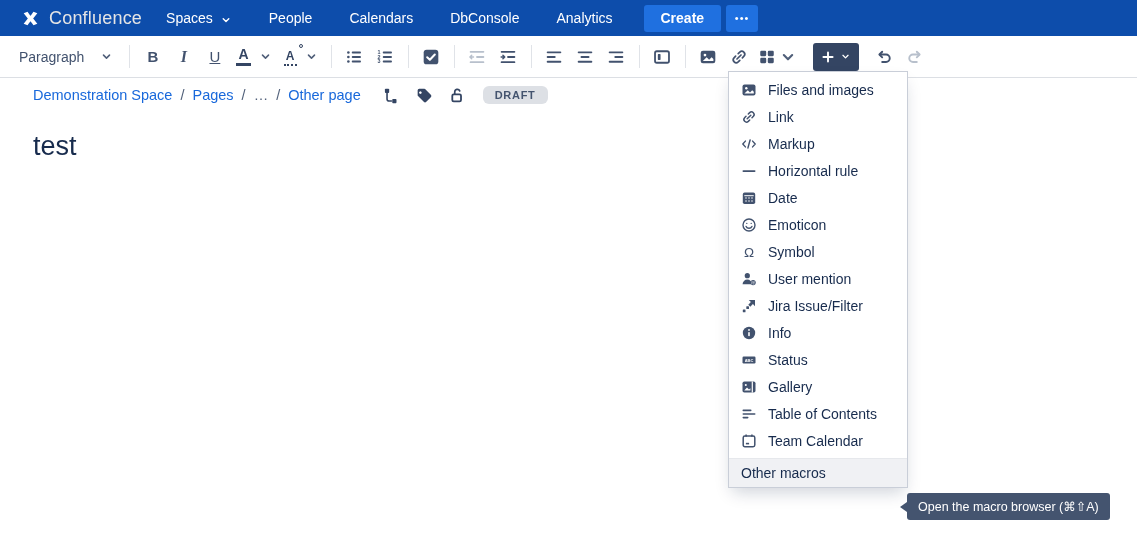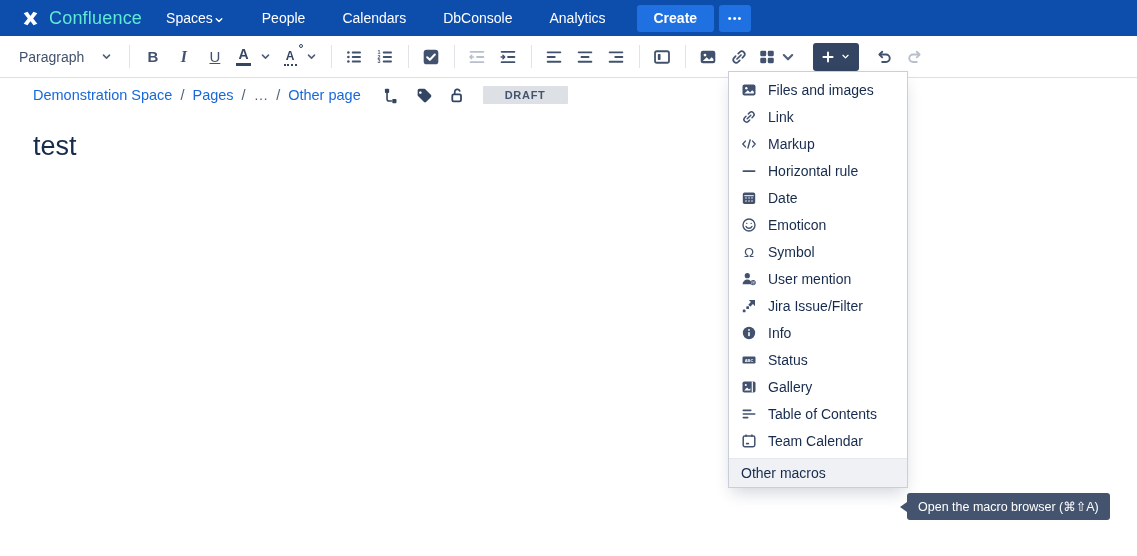--- a/index.html
+++ b/index.html
@@ -9,23 +9,23 @@
     background:#fff; font-family:"Liberation Sans", sans-serif;
     -webkit-font-smoothing:antialiased;
   }
   
   .navbar {
     position:absolute; top:0; left:0; right:0; height:36px;
     background:#0D4DAB; display:flex; align-items:center; padding-left:20px;
   }
   .nav-logo { display:flex; align-items:center; gap:8px; cursor:pointer; }
   .logo-mark svg { width:21px; height:21px; display:block; }
-  .logo-text { color:#5eead4; font-size:18px; letter-spacing:0.2px; }
+  .logo-text { color:#e5e5e5; font-size:18px; letter-spacing:0.2px; }
   .nav-items { display:flex; align-items:center; margin-left:24px; }
-  .nav-item { display:flex; align-items:flex-end; gap:0; color:#fff; font-size:14px; margin-right:37px; cursor:pointer; }
+  .nav-item { display:flex; align-items:flex-end; gap:7px; color:#fff; font-size:14px; margin-right:37px; cursor:pointer; }
   .nav-item .chev svg { width:12px; height:12px; display:block; }
   .btn-create {
     margin-left:-6px; height:27px; padding:0 17px; border:none; border-radius:3px;
     background:#1F70E0; color:#fff; font-size:14px; font-weight:700; font-family:inherit; cursor:pointer;
   }
   .btn-more {
     margin-left:5px; width:32px; height:27px; border:none; border-radius:3px;
     background:#1F70E0; color:#fff; font-size:11px; letter-spacing:1px; font-family:inherit; cursor:pointer;
     display:flex; align-items:center; justify-content:center;
   }
@@ -63,21 +63,21 @@
   
   .crumbs { position:absolute; top:86px; left:33px; display:flex; align-items:center; font-size:14.5px;text-align:right; }
   .crumb-link { color:#1868DB; margin-right:8px; cursor:pointer; text-decoration:none; }
   .crumb-sep { color:#505F79; margin-right:8px; }
   .crumb-plain { color:#505F79; margin-right:8px; }
   .crumb-icons { display:flex; align-items:center; gap:16px; margin-left:14px; color:#344563; }
   .crumb-icons .ci { width:17px; height:17px; cursor:pointer; }
   .crumb-icons svg { width:17px; height:17px; display:block; }
   .badge {
     margin-left:17px; background:#DDE0E5; color:#44546F; font-size:11px; font-weight:700;
-    letter-spacing:0.7px; padding:3px 22px; border-radius:1px;
+    letter-spacing:0.7px; padding:3px 12px; border-radius:6px;
   }
   
   .page-title { position:absolute; top:131px; left:33px; margin:0; font-size:27px; font-weight:500; color:#172B4D; }
   .editor-content { position:absolute; top:180px; left:0; right:0; bottom:0; }
   
   .menu {
     position:absolute; left:728px; top:71px; width:180px; background:#fff;
     border:1px solid #C9CED8; box-shadow:0 8px 16px -4px rgba(9,30,66,0.2); z-index:10;
   }
   .menu-list { padding:4px 0; }

